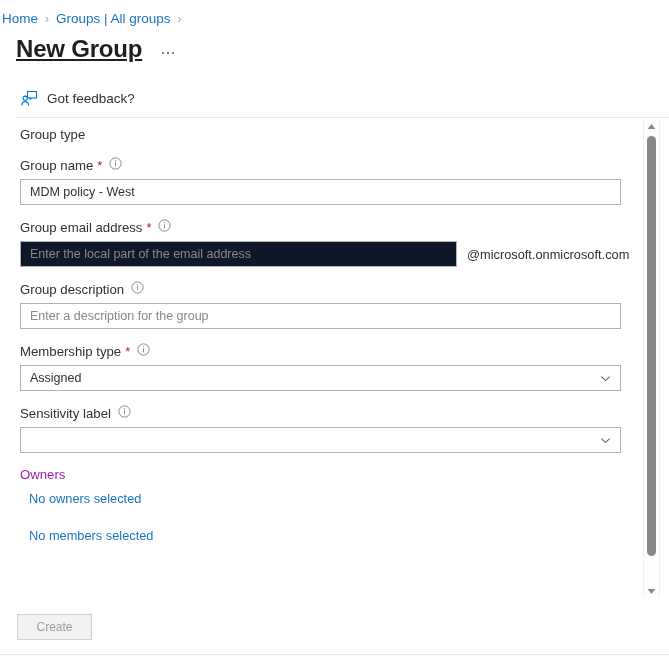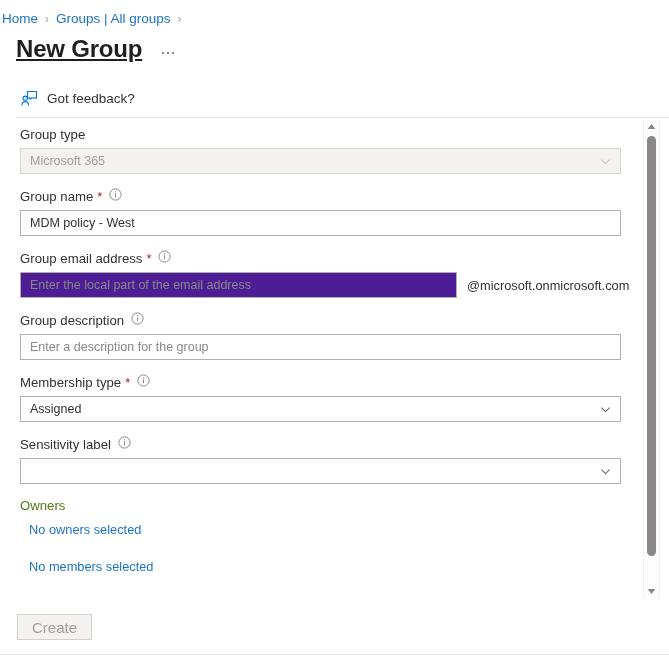--- a/index.html
+++ b/index.html
@@ -152,37 +152,37 @@
     height: 11px;
     flex: none;
   }
 
   .email-row { display: flex; align-items: center; }
   .email-input {
     width: 437px;
     height: 26px;
     box-sizing: border-box;
     border: 1px solid #b3b0ad;
-    background: #4c1d95;
+    background: #0f172a;
     display: flex;
     align-items: center;
     padding-left: 9px;
     font-size: 12.5px;
     color: #8a8886;
   }
   .email-suffix {
     margin-left: 10px;
     font-size: 12.8px;
     color: #323130;
     white-space: nowrap;
   }
 
   .section-label {
     font-size: 13.2px;
-    color: #4d7c0f;
+    color: #a21caf;
     margin-bottom: 7px;
   }
   .link-blue {
     font-size: 12.8px;
     color: #1a73c8;
     margin-left: 9px;
     cursor: pointer;
     display: inline-block;
   }
   .section-block { margin-bottom: 19px; }
@@ -230,21 +230,21 @@
   .create-btn {
     position: absolute;
     left: 17px;
     top: 14px;
     width: 75px;
     height: 26px;
     box-sizing: border-box;
     border: 1px solid #d2d0ce;
     background: #f3f2f1;
     color: #a19f9d;
-    font-size: 15px;
+    font-size: 12px;
     font-family: "Liberation Sans", sans-serif;
     display: flex;
     align-items: center;
     justify-content: center;
     cursor: default;
   }
   .divider-bottom {
     position: absolute;
     left: 0;
     right: 0;
@@ -285,26 +285,20 @@
 </div>
 
 <div class="divider-top"></div>
 
 <div class="form-area">
 
   <div class="field">
     <div class="field-label">
       <span>Group type</span>
     </div>
-    <div class="control disabled">
-      <span class="value">Microsoft 365</span>
-      <svg class="chev" viewBox="0 0 12 12">
-        <path d="M1.5 4 L6 8.3 L10.5 4" fill="none" stroke="#c8c6c4" stroke-width="1.1"></path>
-      </svg>
-    </div>
   </div>
 
   <div class="field">
     <div class="field-label">
       <span>Group name</span>
       <span class="req-star">*</span>
       <span class="info-icon">
         <svg viewBox="0 0 13 13" width="13" height="13">
           <circle cx="6.5" cy="6.5" r="5.6" fill="none" stroke="#8a8886" stroke-width="1"></circle>
           <rect x="6.05" y="5.2" width="0.95" height="4.1" fill="#8a8886"></rect>

